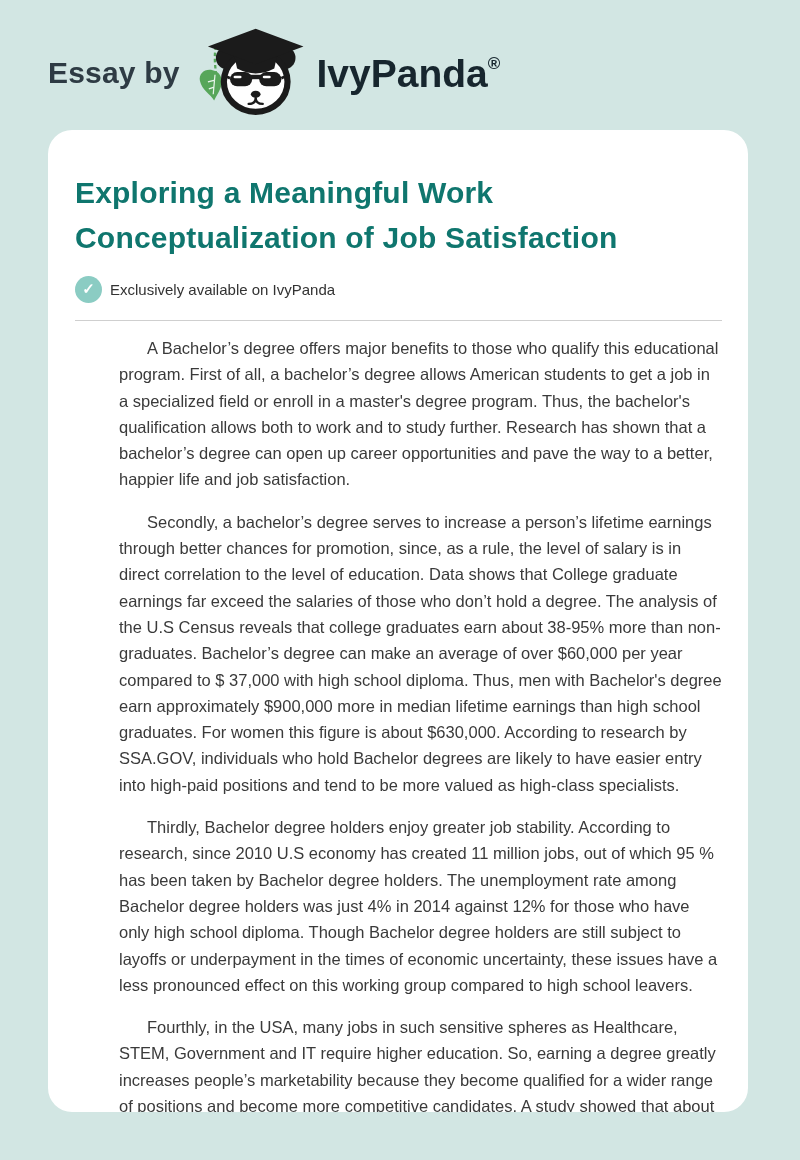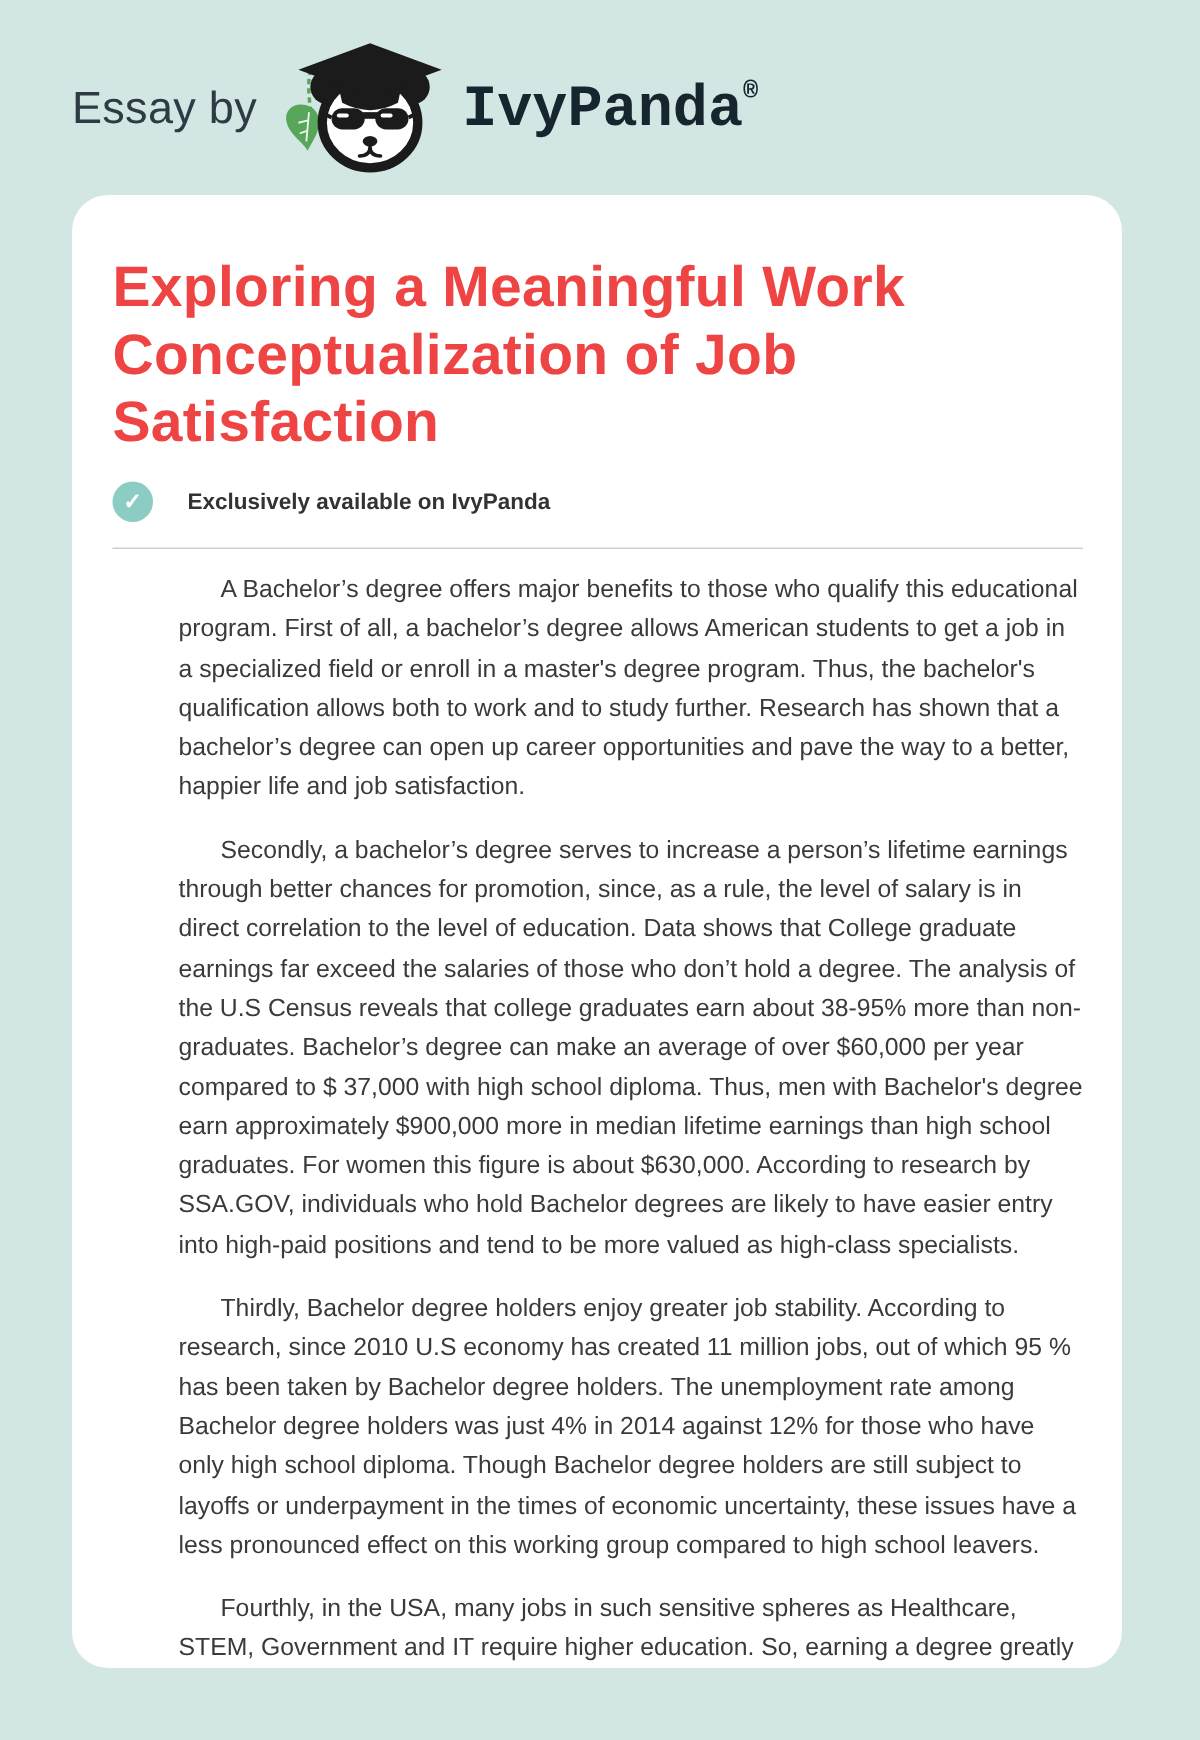--- a/index.html
+++ b/index.html
@@ -13,29 +13,30 @@
   .header {
     display: flex;
     align-items: center;
     padding: 26px 0 0 48px;
     height: 94px;
   }
   .essay-by {
     font-size: 30px;
     color: #2e3b44;
     letter-spacing: 0.2px;
+    font-weight: bold;
   }
   .logo {
     margin: 0 8px 0 12px;
     display: flex;
     align-items: center;
   }
   .logo svg { height: 92px; width: auto; display: block; }
   .brand {
-    font-family: Liberation Mono, monospace;
+    font-family: Liberation Sans, sans-serif;
     font-weight: bold;
     font-size: 39px;
     color: #17262e;
     line-height: 1;
   }
   .brand sup {
     font-size: 17px;
     font-weight: bold;
     vertical-align: 18px;
   }
@@ -44,24 +45,24 @@
     width: 700px;
     height: 982px;
     background: #ffffff;
     border-radius: 24px;
     box-sizing: border-box;
     padding: 40px 26px 0 27px;
     overflow: hidden;
   }
   .article-title {
     margin: 0;
-    font-size: 38px;
+    font-size: 30px;
     font-weight: bold;
     line-height: 45px;
-    color: #ef4444;
+    color: #0f766e;
     letter-spacing: 0.2px;
   }
   .badge-row {
     display: flex;
     align-items: center;
     margin-top: 15px;
     height: 28px;
   }
   .badge-circle {
     width: 27px;
@@ -70,23 +71,23 @@
     background: #8bccc3;
     color: #ffffff;
     display: flex;
     align-items: center;
     justify-content: center;
     font-size: 15px;
     font-weight: bold;
     flex: 0 0 auto;
   }
   .badge-label {
-    margin-left: 23px;
+    margin-left: 8px;
     font-size: 15px;
-    font-weight: bold;
+    font-weight: normal;
     color: #333333;
   }
   .divider {
     border: none;
     border-top: 1px solid #cfcfcf;
     margin: 17px 0 0 0;
   }
   .essay-body { margin-top: 14px; margin-left: 44px; }
   .essay-body p {
     margin: 0 0 16px 0;

